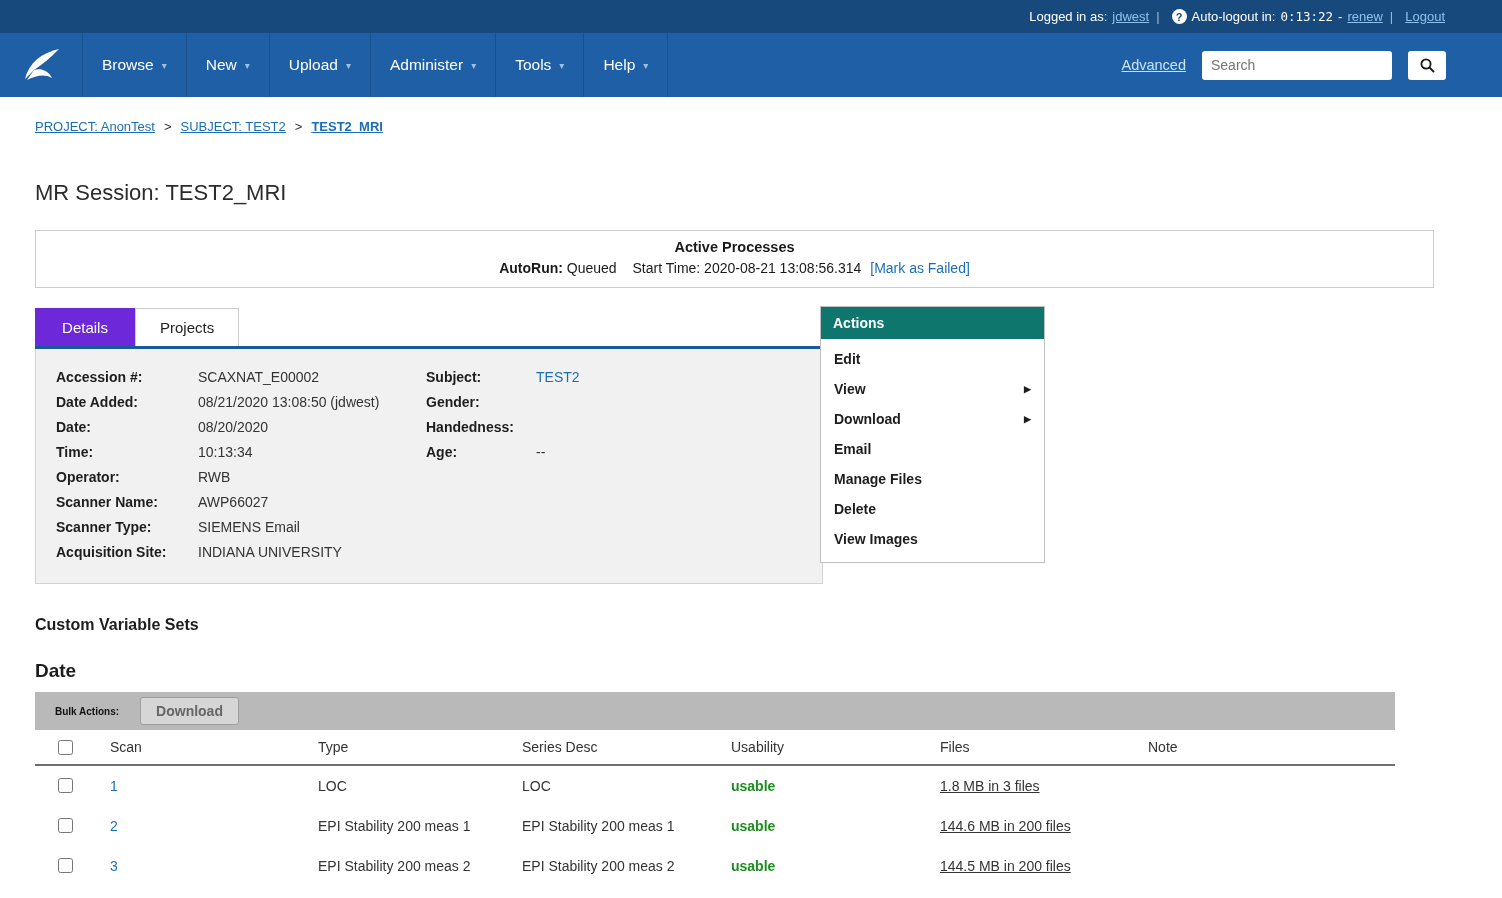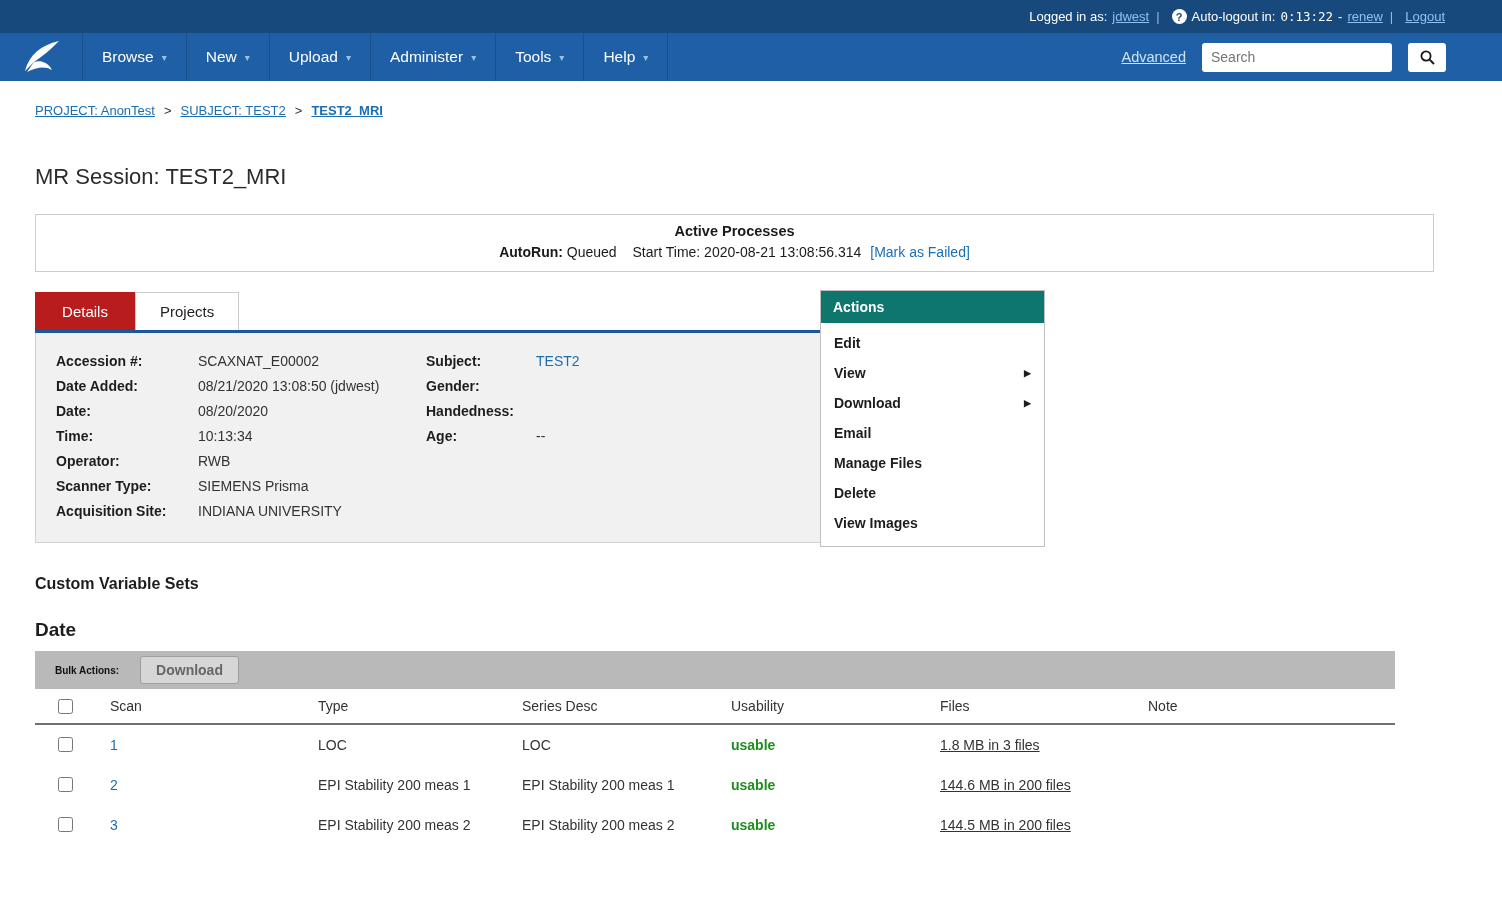--- a/index.html
+++ b/index.html
@@ -9,21 +9,21 @@
 
   
   .topbar { height:33px; background:#18497D; display:flex; align-items:center; justify-content:flex-end; padding-right:57px; color:#fff; font-size:13px; }
   .topbar span, .topbar a { margin-left:5px; }
   .topbar a { color:#8FC1EF; text-decoration:underline; cursor:pointer; }
   .tb-sep { color:#9db9d6; margin:0 7px !important; }
   .qicon { display:inline-flex; width:15px; height:15px; border-radius:50%; background:#fff; color:#18497D; font-weight:bold; font-size:11px; align-items:center; justify-content:center; }
   .mono { font-family:"DejaVu Sans Mono", monospace; font-size:12.5px; }
 
   
-  .navbar { height:48px; background:#1F5FA5; display:flex; align-items:stretch; }
+  .navbar { height:64px; background:#1F5FA5; display:flex; align-items:stretch; }
   .logo { width:82px; display:flex; align-items:center; justify-content:center; }
   .nav-menu { display:flex; align-items:stretch; }
   .nav-item { display:flex; align-items:center; gap:8px; padding:0 19px; color:#fff; font-size:15.5px; cursor:pointer; border-left:1px solid rgba(0,0,0,0.16); }
   .nav-item:last-child { border-right:1px solid rgba(0,0,0,0.16); }
   .caret { color:#9cc0e2; font-size:10px; }
   .nav-right { margin-left:auto; display:flex; align-items:center; gap:16px; padding-right:56px; }
   .advanced { color:#CBE3F9; font-size:14.5px; text-decoration:underline; cursor:pointer; }
   .search-input { width:190px; height:29px; border:none; border-radius:3px; padding:0 9px; font-size:14px; color:#333; outline:none; font-family:"Liberation Sans", sans-serif; }
   .search-btn { width:38px; height:29px; background:#fff; border:none; border-radius:3px; display:flex; align-items:center; justify-content:center; cursor:pointer; }
 
@@ -41,21 +41,21 @@
   .active-box { margin-top:24px; width:1399px; border:1px solid #ccc; padding:8px 5px 11px; text-align:center; font-size:14px; color:#1a1a1a; }
   .ap-title { font-weight:bold; font-size:14.5px; }
   .ap-line { margin-top:5px; }
   .ap-line .lbl-b { font-weight:bold; }
   .ap-gap { margin-left:12px; }
   .ap-line a { color:#1C6EB4; text-decoration:none; cursor:pointer; margin-left:5px; }
 
   
   .tabs-row { margin-top:20px; display:flex; }
   .tab { height:38px; min-width:100px; padding:0 24px; display:flex; align-items:center; justify-content:center; font-size:15px; cursor:pointer; }
-  .tab.active { background:#b91c1c; color:#fff; }
+  .tab.active { background:#6d28d9; color:#fff; }
   .tab.inactive { background:#fff; color:#222; border:1px solid #ccc; border-bottom:none; }
   .tab-underline { width:788px; height:3px; background:#19589B; }
   .details-panel { width:788px; background:#F1F1F1; border:1px solid #d2d2d2; border-top:none; padding:16px 0 18px 20px; display:flex; }
   .dcol-left { width:370px; }
   .field { line-height:25px; font-size:14px; }
   .flabel { font-weight:bold; color:#1d1d1d; display:inline-block; }
   .dcol-left .flabel { width:142px; }
   .dcol-right .flabel { width:110px; }
   .fvalue { color:#333; }
   a.subject-link { color:#1C6EB4; text-decoration:none; cursor:pointer; }
@@ -173,21 +173,22 @@
     </div>
     <div class="tab-underline"></div>
 
     <div class="details-panel">
       <div class="dcol-left">
         <div class="field"><span class="flabel">Accession #:</span><span class="fvalue">SCAXNAT_E00002</span></div>
         <div class="field"><span class="flabel">Date Added:</span><span class="fvalue">08/21/2020 13:08:50 (jdwest)</span></div>
         <div class="field"><span class="flabel">Date:</span><span class="fvalue">08/20/2020</span></div>
         <div class="field"><span class="flabel">Time:</span><span class="fvalue">10:13:34</span></div>
         <div class="field"><span class="flabel">Operator:</span><span class="fvalue">RWB</span></div>
-        <div class="field"><span class="flabel">Scanner Type:</span><span class="fvalue">SIEMENS Prisma</span></div>
+        <div class="field"><span class="flabel">Scanner Name:</span><span class="fvalue">AWP66027</span></div>
+        <div class="field"><span class="flabel">Scanner Type:</span><span class="fvalue">SIEMENS Email</span></div>
         <div class="field"><span class="flabel">Acquisition Site:</span><span class="fvalue">INDIANA UNIVERSITY</span></div>
       </div>
       <div class="dcol-right">
         <div class="field"><span class="flabel">Subject:</span><a class="subject-link">TEST2</a></div>
         <div class="field"><span class="flabel">Gender:</span><span class="fvalue"></span></div>
         <div class="field"><span class="flabel">Handedness:</span><span class="fvalue"></span></div>
         <div class="field"><span class="flabel">Age:</span><span class="fvalue">--</span></div>
       </div>
     </div>
 

